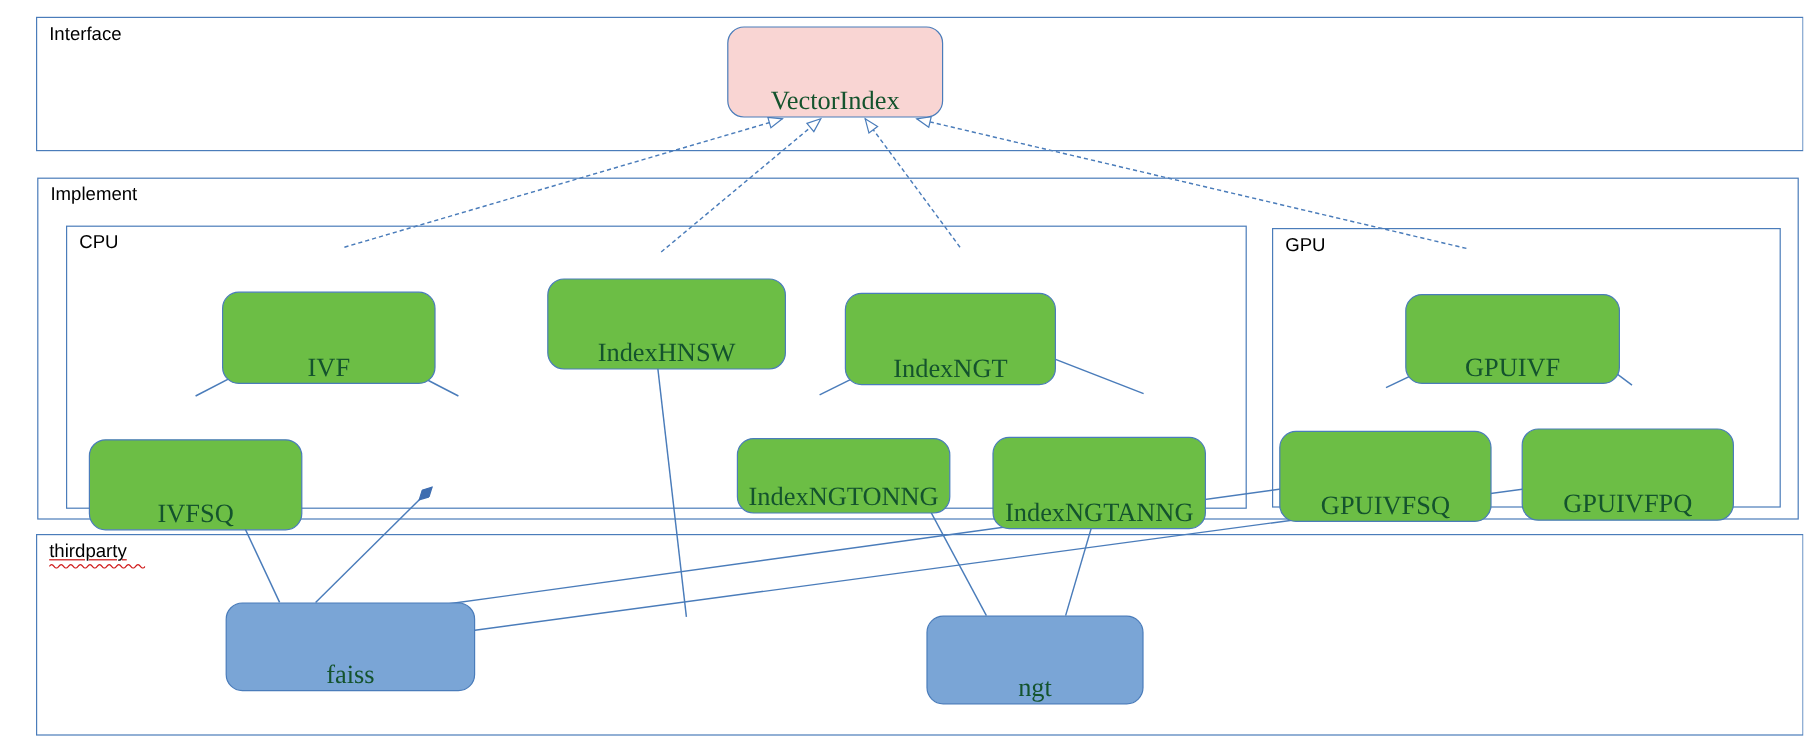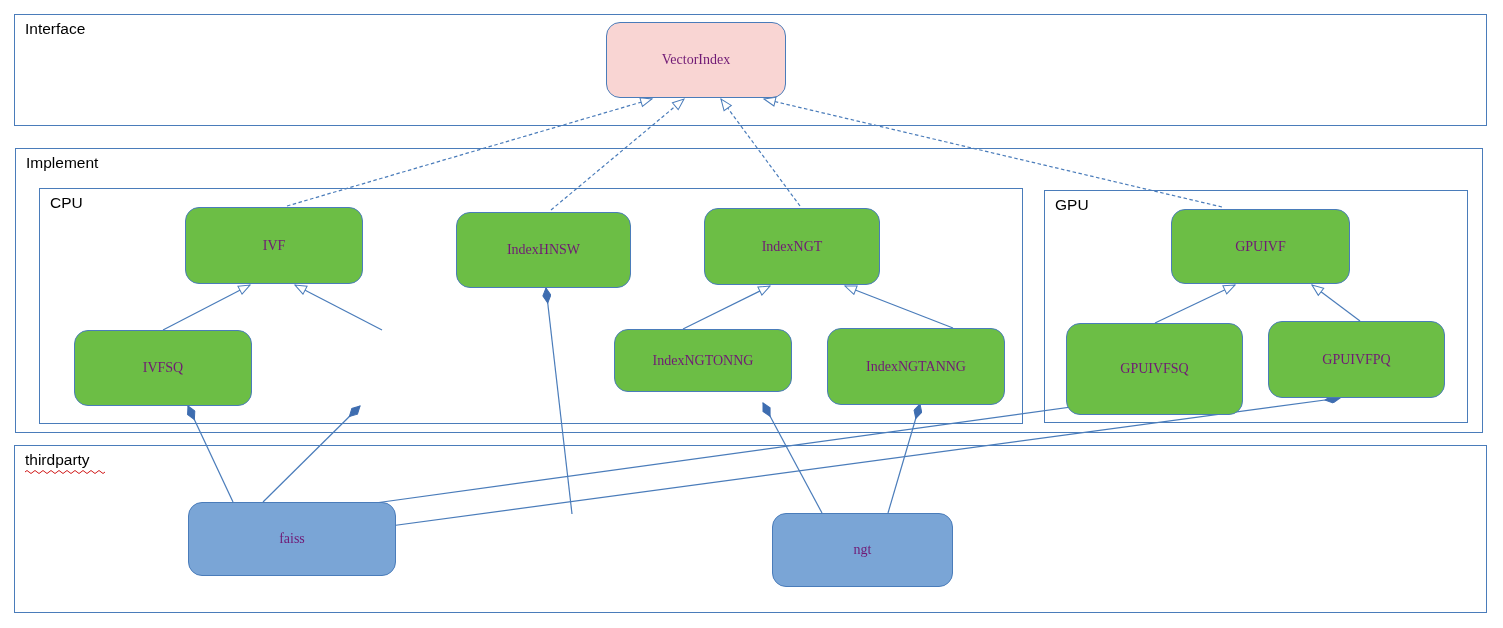--- a/index.html
+++ b/index.html
@@ -8,54 +8,56 @@
     width:1503px;height:628px;
     background:#ffffff;
     font-family:"Liberation Sans",sans-serif;
     overflow:hidden;
   }
   .group{
     position:absolute;
     border:1.5px solid var(--stroke,#4a7cba);
     background:transparent;
     box-sizing:border-box;
+    margin-left:16px;
   }
   .glabel{
     position:absolute;
     left:10px;top:5px;
     font-size:15.5px;
     color:#000;
     font-family:"Liberation Sans",sans-serif;
     white-space:nowrap;
   }
   .misspelled{
+    text-decoration:underline;
     text-decoration-color:#cc1111;
     text-decoration-thickness:1px;
     text-underline-offset:2px;
     position:relative;
     display:inline-block;
   }
   .misspelled .wave{
     position:absolute;
     left:0;bottom:-5px;
   }
   .node{
     position:absolute;
     border:1.5px solid var(--stroke,#4a7cba);
     border-radius:14px;
     box-sizing:border-box;
     display:flex;
-    align-items:center;
+    align-items:flex-end;
     justify-content:center;
     font-family:"Liberation Serif",serif;
-    font-size:14px;
-    color:#701a75;
+    font-size:22px;
+    color:#14532d;
     z-index:3;
   }
-  .node.green{background:var(--green,#6cbe45);}
+  .node.green{background:var(--green,#6cbe45);margin-top:36px;}
   .node.blue{background:var(--blue,#7aa5d6);}
   .node.pink{background:var(--pink,#f9d5d3);}
   #edge-layer{
     position:absolute;left:0;top:0;
     width:1503px;height:628px;
     z-index:2;
     pointer-events:none;
   }
   .edge{stroke:var(--stroke,#4a7cba);stroke-width:1.2;fill:none;}
   .edge.realize{stroke-dasharray:3.5 2.5;}
@@ -119,21 +121,21 @@
     </svg>
 
   <div class="node pink" style="left:606px;top:22px;width:180px;height:76px">
     <span>VectorIndex</span>
   </div>
 
   <div class="node green" style="left:185px;top:207px;width:178px;height:77px">
     <span>IVF</span>
   </div>
 
-  <div class="node green" style="left:456px;top:212px;width:175px;height:76px">
+  <div class="node green" style="left:456px;top:196px;width:199px;height:76px">
     <span>IndexHNSW</span>
   </div>
 
   <div class="node green" style="left:704px;top:208px;width:176px;height:77px">
     <span>IndexNGT</span>
   </div>
 
   <div class="node green" style="left:74px;top:330px;width:178px;height:76px">
     <span>IVFSQ</span>
   </div>
@@ -144,21 +146,21 @@
   </div>
 
   <div class="node green" style="left:827px;top:328px;width:178px;height:77px">
     <span>IndexNGTANNG</span>
   </div>
 
   <div class="node green" style="left:1171px;top:209px;width:179px;height:75px">
     <span>GPUIVF</span>
   </div>
 
-  <div class="node green" style="left:1066px;top:323px;width:177px;height:92px">
+  <div class="node green" style="left:1066px;top:323px;width:177px;height:76px">
     <span>GPUIVFSQ</span>
   </div>
 
   <div class="node green" style="left:1268px;top:321px;width:177px;height:77px">
     <span>GPUIVFPQ</span>
   </div>
 
   <div class="node blue" style="left:188px;top:502px;width:208px;height:74px">
     <span>faiss</span>
   </div>

